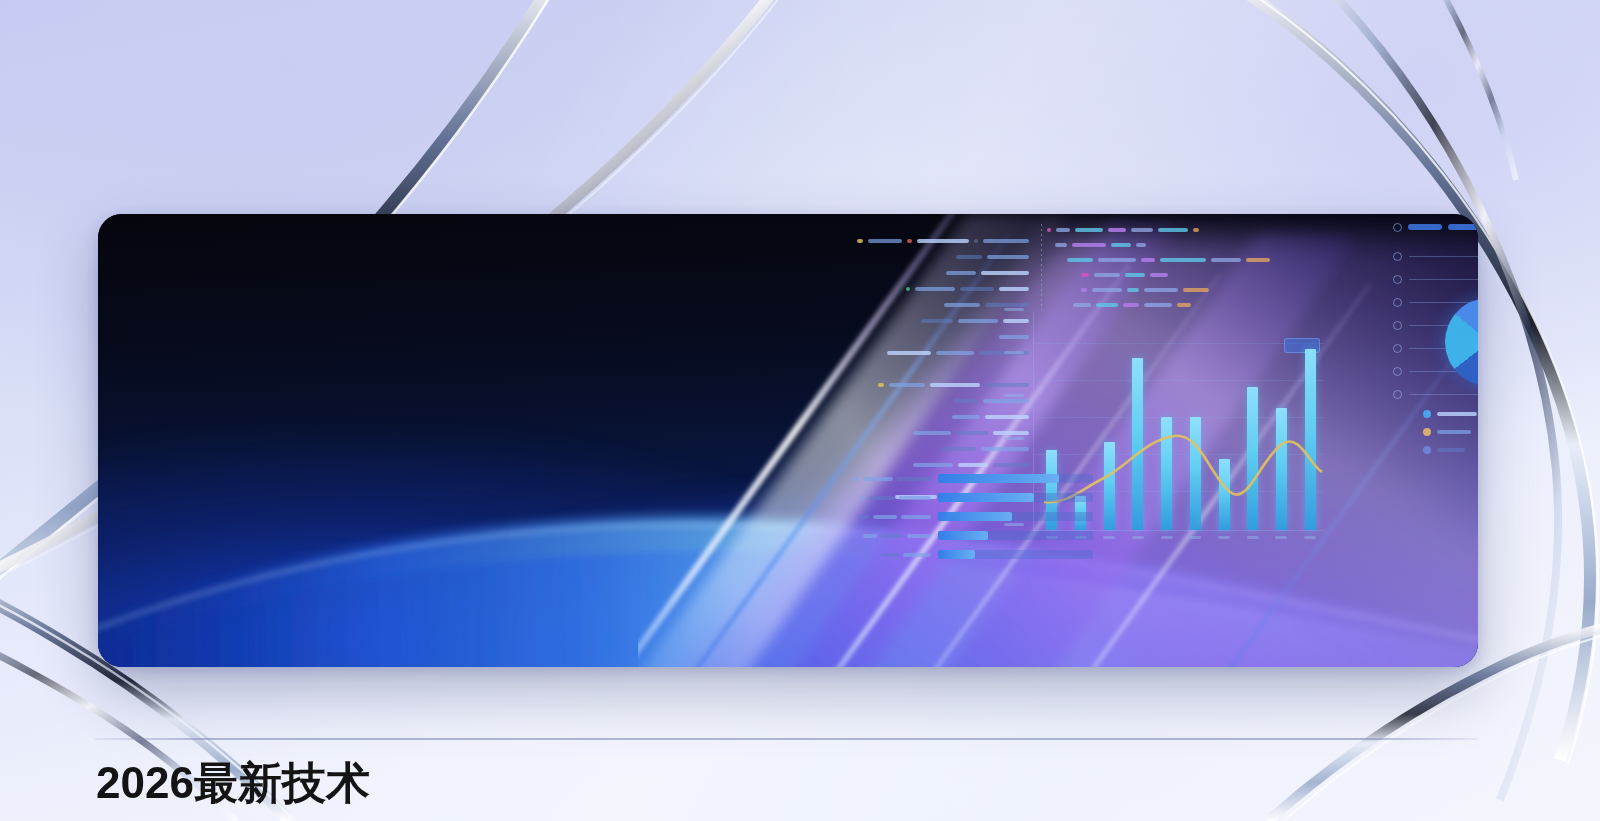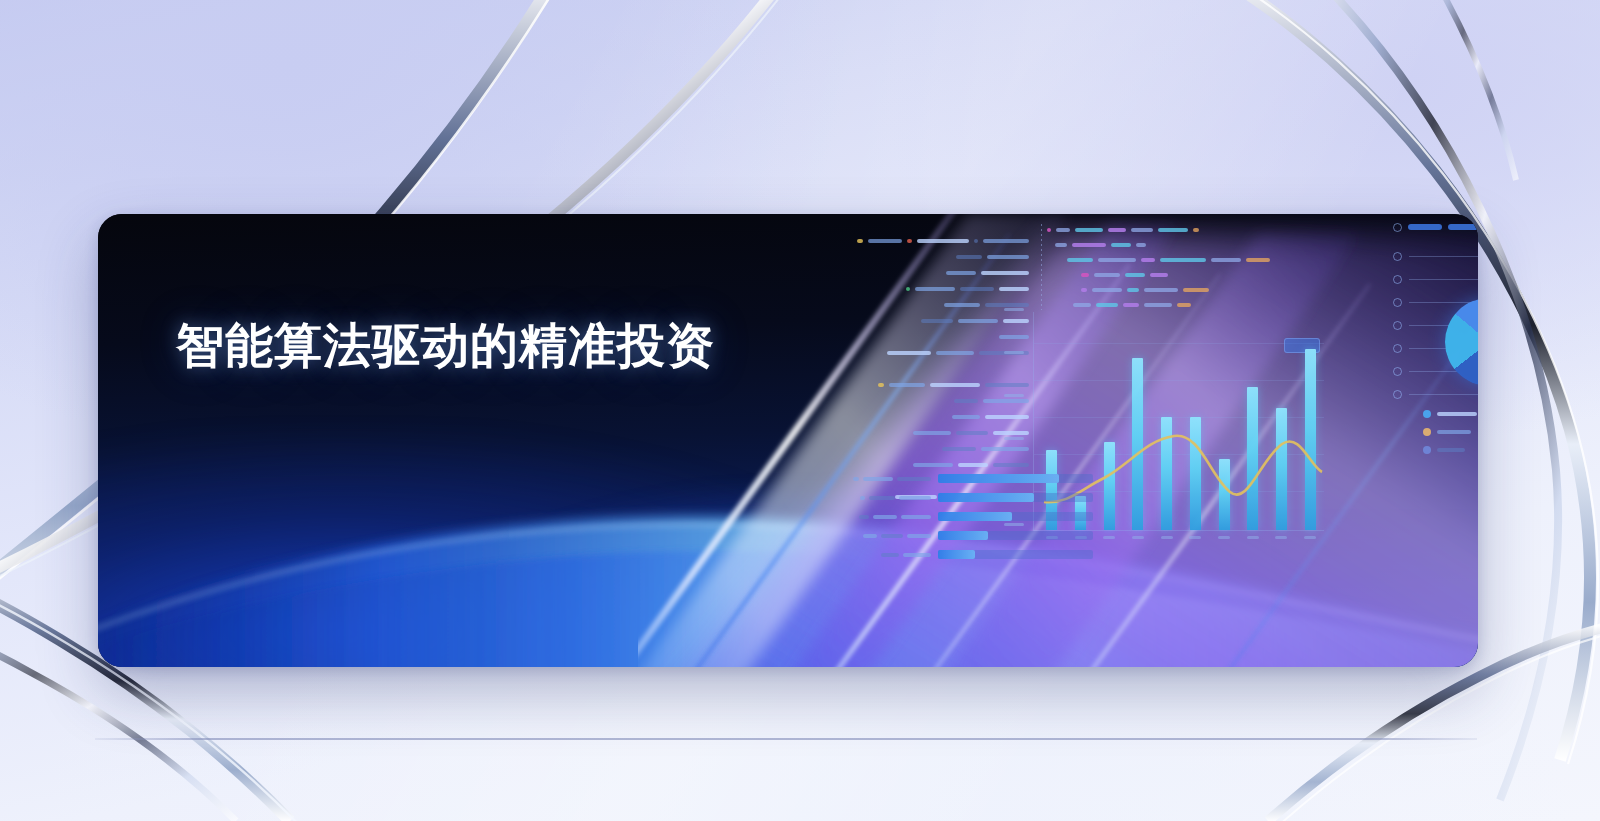--- a/index.html
+++ b/index.html
@@ -828,19 +828,19 @@
             </div>
           <div class="legend-row">
               <i class="legend-swatch" style="background:#6f86d8"></i>
               <i class="tk dim" style="width:28px"></i>
             </div>
         </div>
       </div>
     </div>
 
     <div class="headline-wrap">
-      <p class="subline">智能算法驱动的精准投资</p>
     </div>
   </div>
 
   <div class="divider"></div>
+  <div class="footer-left">2026最新技术</div>
 
 </div>
 
 </body></html>

